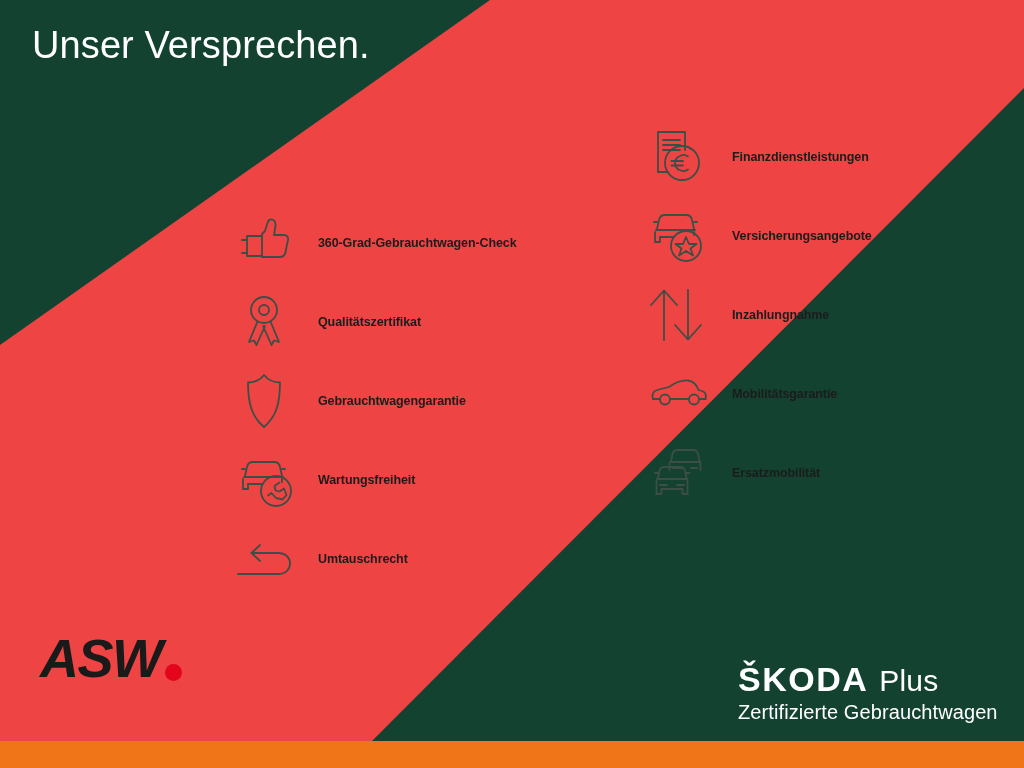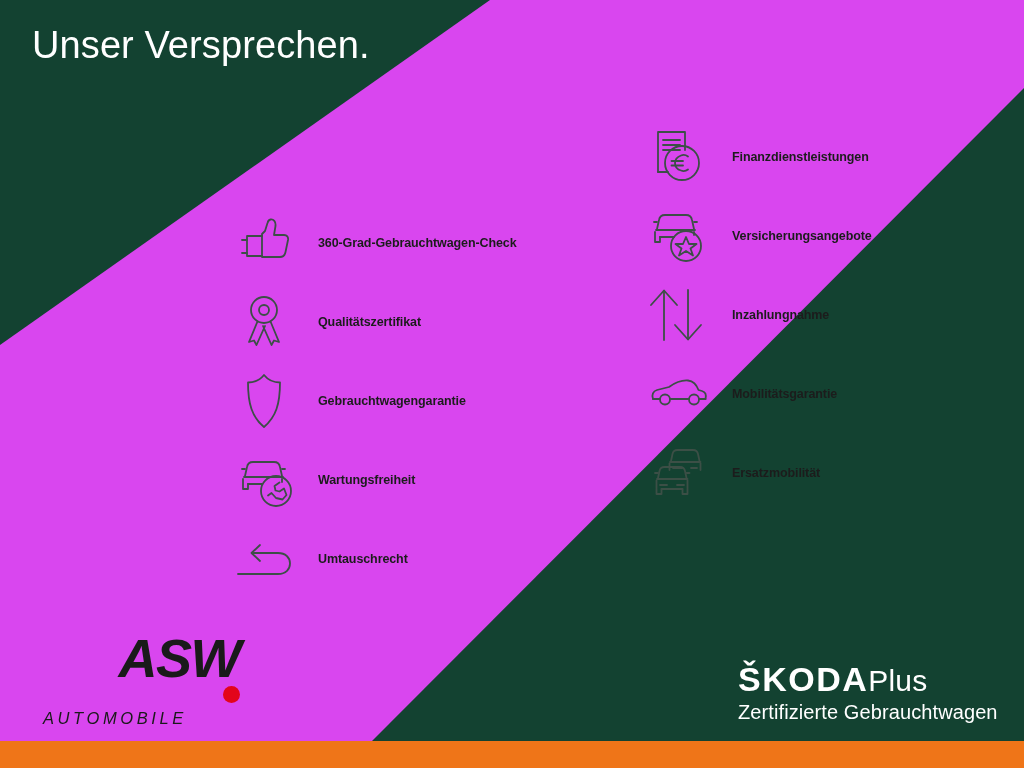--- a/index.html
+++ b/index.html
@@ -8,21 +8,21 @@
     padding: 0;
     background: #ffffff;
   }
   body {
     font-family: "Liberation Sans", sans-serif;
   }
   #stage {
     position: relative;
     width: 1024px;
     height: 768px;
-    background: #d946ef;
+    background: #ef4444;
     overflow: hidden;
   }
 
   
   .shape-layer {
     position: absolute;
     inset: 0;
     width: 1024px;
     height: 768px;
   }
@@ -84,21 +84,20 @@
   }
   .asw-word {
     font-size: 54px;
     font-weight: bold;
     font-style: italic;
     color: #1a1a1a;
     letter-spacing: -1.5px;
     line-height: 56px;
     display: flex;
     align-items: flex-end;
-    flex-direction: column;
   }
   .asw-dot {
     display: inline-block;
     width: 17px;
     height: 17px;
     border-radius: 50%;
     background: #e3051b;
     margin-left: 4px;
     margin-bottom: 5px;
   }
@@ -125,20 +124,21 @@
     text-align: right;
   }
   .skoda-mark {
     font-size: 34px;
     font-weight: bold;
     letter-spacing: 1.5px;
   }
   .skoda-plus {
     font-size: 30px;
     font-weight: 300;
+    margin-left: 11px;
     letter-spacing: 0.2px;
   }
   .skoda-sub {
     font-size: 20px;
     font-weight: 300;
     margin-top: 2px;
     letter-spacing: 0.1px;
   }
 </style>
 </head>
@@ -305,21 +305,20 @@
       </span>
       <span class="benefit-label">Ersatzmobilität</span>
     </div>
   </div>
 
   <div id="asw-logo">
     <div class="asw-word">
       <span>ASW</span>
       <span class="asw-dot"></span>
     </div>
-    <div class="asw-sub">AUTOMOBILE</div>
   </div>
 
   <div id="skoda-logo">
     <div class="skoda-row">
       <span class="skoda-mark">ŠKODA</span>
       <span class="skoda-plus">Plus</span>
     </div>
     <div class="skoda-sub">Zertifizierte Gebrauchtwagen</div>
   </div>
 

